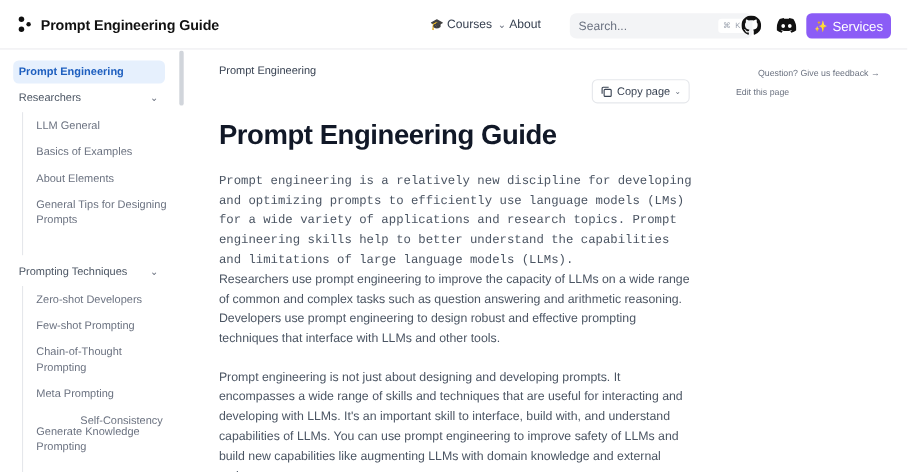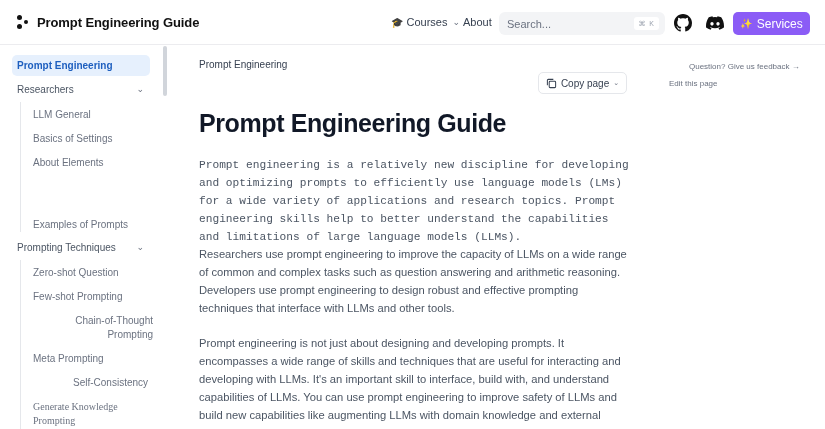--- a/index.html
+++ b/index.html
@@ -14,21 +14,21 @@
   .logo-mark .d1 { left: 1px; top: 1px; width: 5px; height: 5px; }
   .logo-mark .d2 { left: 1px; top: 10px; width: 5px; height: 5px; }
   .logo-mark .d3 { left: 8px; top: 6px; width: 4px; height: 4px; }
   .logo-text { font-size: 13px; font-weight: bold; color: #111; letter-spacing: -0.1px; }
 
   .nav-courses { position: absolute; left: 391px; top: 16px; font-size: 11px; color: #374151; display: flex; align-items: center; gap: 3px; cursor: pointer; }
   .nav-courses .cap { font-size: 10px; }
   .nav-courses .chev { font-size: 9px; color: #6b7280; margin-left: 2px; }
   .nav-about { position: absolute; left: 463px; top: 16px; font-size: 11px; color: #374151; cursor: pointer; }
 
-  .search { position: absolute; left: 499px; top: 12px; width: 166px; height: 23px; background: #f3f4f6; border-radius: 6px; }
+  .search { position: absolute; left: 518px; top: 12px; width: 166px; height: 23px; background: #f3f4f6; border-radius: 6px; }
   .search input { border: none; background: transparent; outline: none; width: 130px; height: 23px; padding-left: 8px; font-size: 11px; color: #374151; font-family: "Liberation Sans", sans-serif; }
   .search input::placeholder { color: #6b7280; }
   .kbd { position: absolute; right: 6px; top: 5px; height: 13px; padding: 0 4px; background: #fff; border-radius: 3px; font-size: 7px; color: #9ca3af; line-height: 13px; letter-spacing: 1px; }
 
   .icon-btn { position: absolute; top: 14px; width: 18px; height: 18px; cursor: pointer; }
   .github { left: 674px; }
   .discord { left: 706px; }
 
   .services { position: absolute; left: 733px; top: 12px; width: 77px; height: 23px; background: #8b5cf6; border-radius: 5px; color: #fff; font-size: 12px; display: flex; align-items: center; justify-content: center; gap: 4px; cursor: pointer; }
   .services .spark { color: #fde68a; font-size: 10px; }
@@ -100,35 +100,35 @@
 <div class="sidebar">
   <div class="sb-scroll"></div>
   <div class="sb-active">Prompt Engineering</div>
 
   <div class="sb-section" style="top:38px;">
     <span>Researchers</span>
     <span class="chev">⌄</span>
   </div>
   <div class="sb-line" style="top:56px;height:130px;"></div>
   <div class="sb-item" style="top:62px;">LLM General</div>
-  <div class="sb-item" style="top:86px;">Basics of Settings</div>
+  <div class="sb-item" style="top:86px;">Basics of Examples</div>
   <div class="sb-item" style="top:110px;">About Elements</div>
-  <div class="sb-item" style="top:172px;">Examples of Prompts</div>
+  <div class="sb-item" style="top:134px;">General Tips for Designing Prompts</div>
 
   <div class="sb-section" style="top:196px;">
     <span>Prompting Techniques</span>
     <span class="chev">⌄</span>
   </div>
   <div class="sb-line" style="top:214px;height:170px;"></div>
-  <div class="sb-item" style="top:220px;">Zero-shot Question</div>
+  <div class="sb-item" style="top:220px;">Zero-shot Developers</div>
   <div class="sb-item" style="top:244px;">Few-shot Prompting</div>
-  <div class="sb-item" style="top:268px;text-align:right;">Chain-of-Thought Prompting</div>
+  <div class="sb-item" style="top:268px;">Chain-of-Thought Prompting</div>
   <div class="sb-item" style="top:306px;">Meta Prompting</div>
   <div class="sb-item" style="top:330px;margin-left:40px;">Self-Consistency</div>
-  <div class="sb-item" style="top:354px;font-family:Liberation Serif, serif;">Generate Knowledge Prompting</div>
+  <div class="sb-item" style="top:340px;">Generate Knowledge Prompting</div>
 </div>
 
 <div class="breadcrumb">Prompt Engineering</div>
 
 <div class="copy-btn">
   <svg width="11" height="11" viewBox="0 0 12 12">
       <rect x="3.5" y="3.5" width="7" height="7" rx="1" fill="none" stroke="#374151" stroke-width="1.1"></rect>
       <path d="M1.5 8V2.5a1 1 0 0 1 1-1H8" fill="none" stroke="#374151" stroke-width="1.1"></path>
     </svg>
   <span>Copy page</span>

